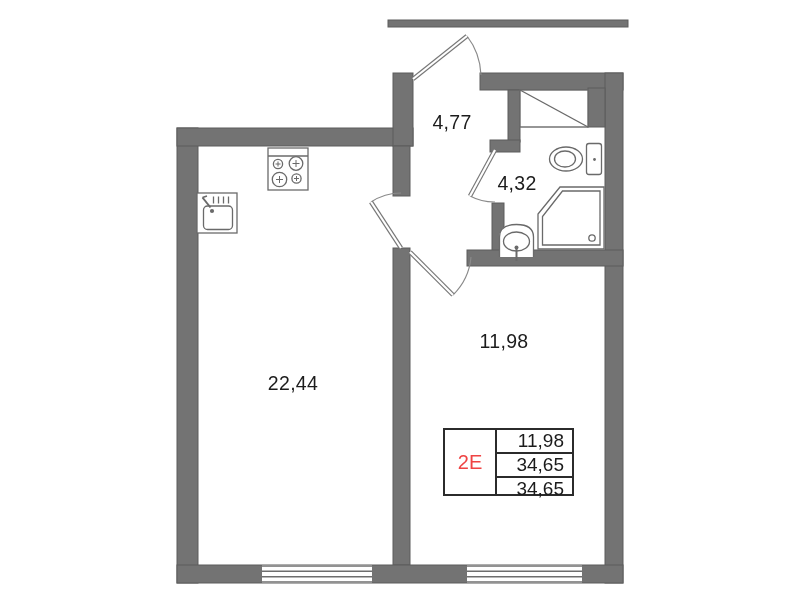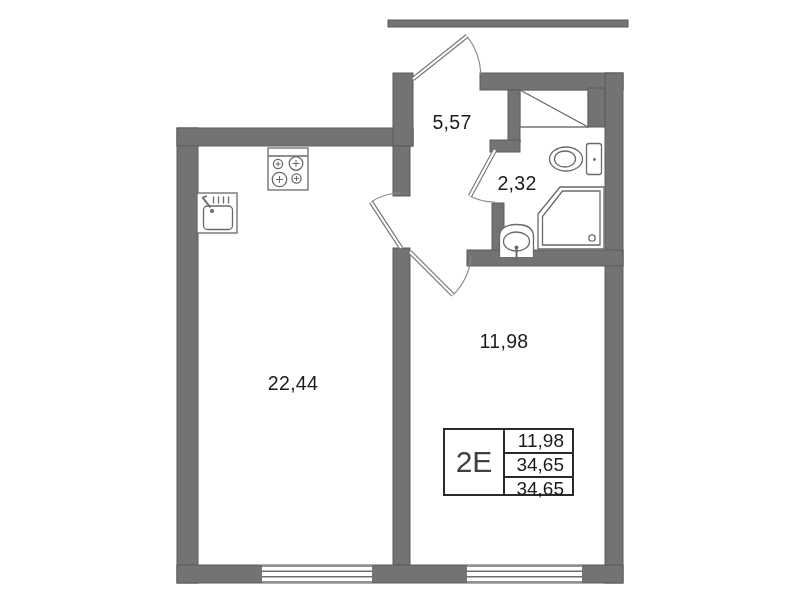--- a/index.html
+++ b/index.html
@@ -22,25 +22,25 @@
   .stamp {
     position:absolute;
     left:443px; top:428px;
     width:131px; height:68px;
     border:2px solid #2b2b2b;
     background:#ffffff;
     display:flex;
     box-sizing:border-box;
   }
   .stamp-type {
-    width:60px;
+    width:52px;
     border-right:2px solid #2b2b2b;
     display:flex; align-items:center; justify-content:center;
-    font-size:30px;
-    color:#404040;
+    font-size:20px;
+    color:#ef4444;
     box-sizing:border-box;
   }
   .stamp-values { flex:1; display:flex; flex-direction:column; }
   .stamp-row {
     flex:1;
     display:flex; align-items:center; justify-content:flex-end;
     padding-right:8px;
     font-size:19px;
     color:#1b1b1b;
     border-bottom:2px solid #2b2b2b;
@@ -156,23 +156,23 @@
     </g>
 
     <g stroke="#6a6a6a" stroke-width="1.3" fill="#ffffff">
       <path d="M 499.5,257 L 499.5,237 Q 499.5,224.5 516.5,224.5 Q 533.5,224.5 533.5,237 L 533.5,257"></path>
       <ellipse cx="516.5" cy="241.5" rx="13" ry="9.5"></ellipse>
       <line x1="516.5" y1="249" x2="516.5" y2="261" stroke-width="2"></line>
       <circle cx="516.5" cy="247.5" r="2" fill="#6a6a6a" stroke="none"></circle>
     </g>
   </svg>
 
-  <div class="room-label" style="left:452px; top:122px;">5,57</div>
+  <div class="room-label" style="left:452px; top:122px;">4,77</div>
 
-  <div class="room-label" style="left:517px; top:183px;">2,32</div>
+  <div class="room-label" style="left:517px; top:183px;">4,32</div>
 
   <div class="room-label" style="left:504px; top:341px;">11,98</div>
 
   <div class="room-label" style="left:293px; top:383px;">22,44</div>
 
   <div class="stamp">
     <div class="stamp-type">2E</div>
     <div class="stamp-values">
       <div class="stamp-row">11,98</div>
       <div class="stamp-row">34,65</div>

